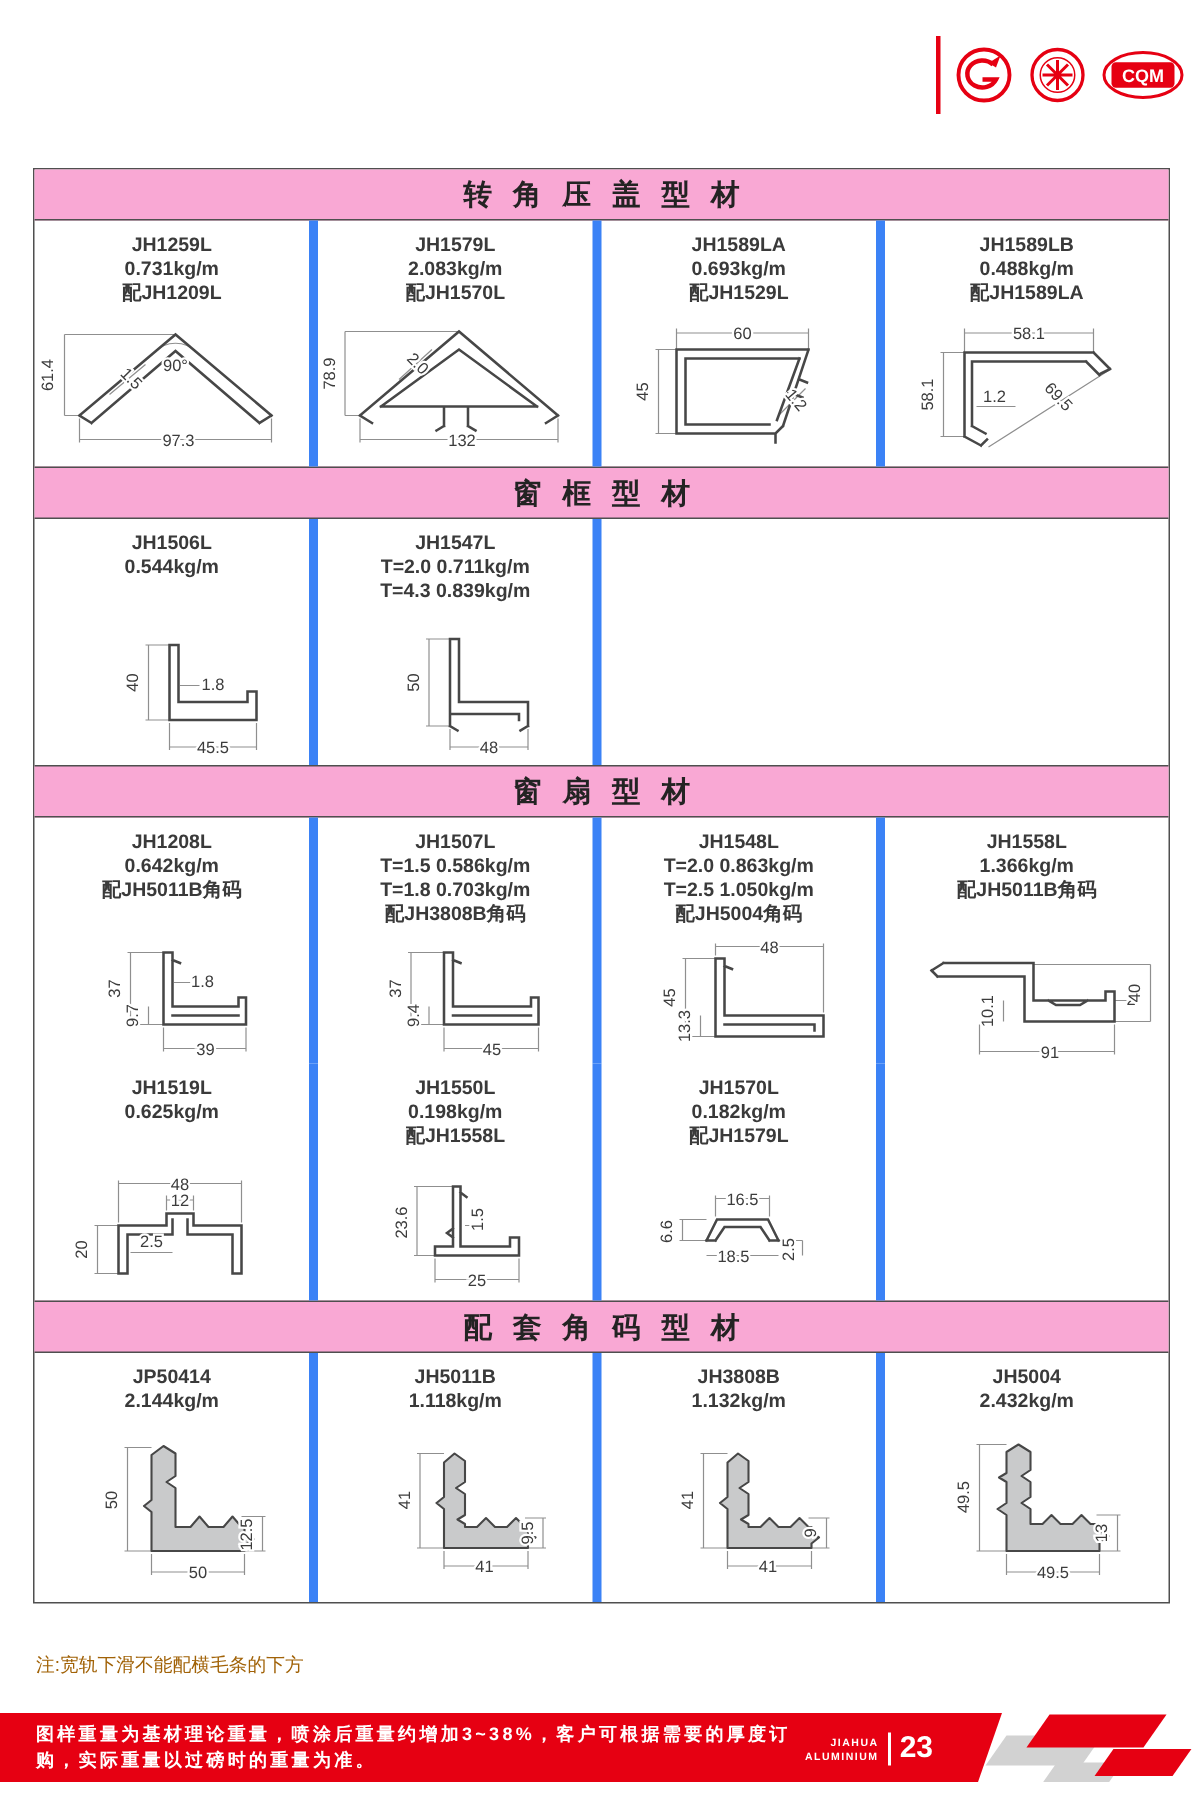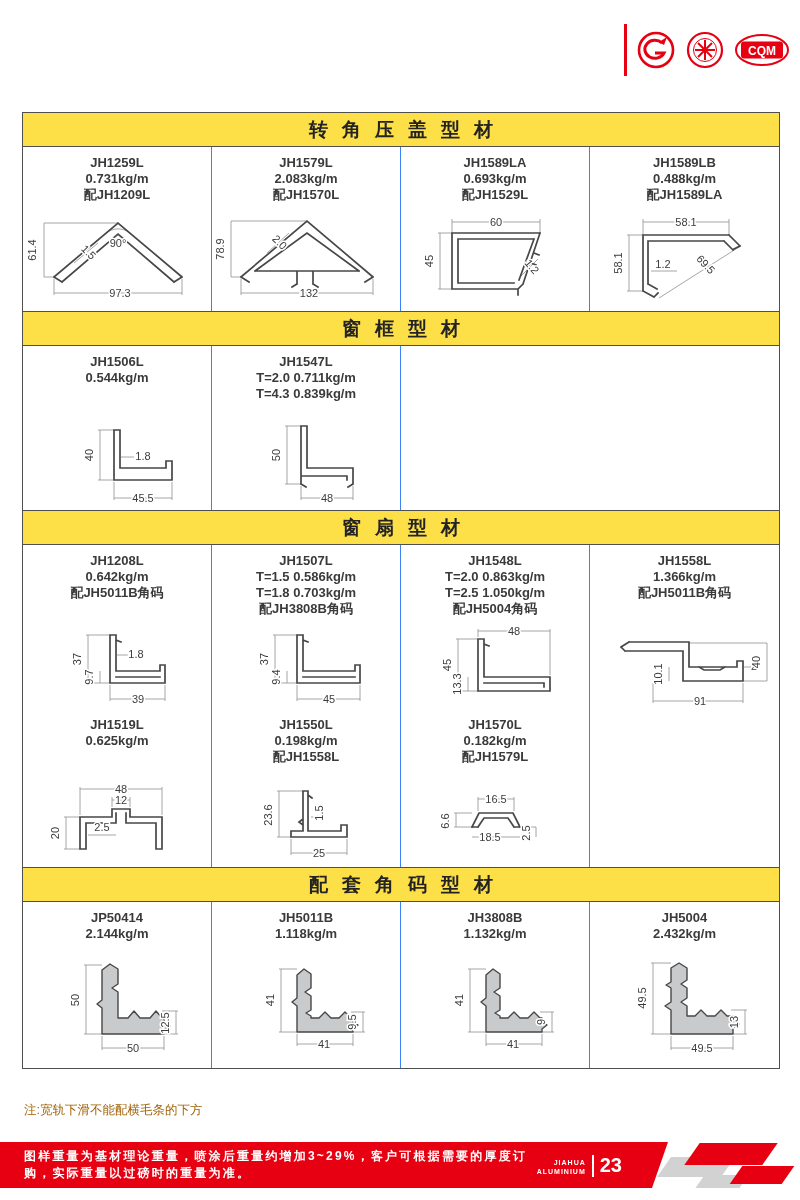--- a/index.html
+++ b/index.html
@@ -7,27 +7,27 @@
         font-family:"Liberation Sans",sans-serif;color:#3b3b3b;}
   
   .hdr{position:absolute;top:24px;left:0;right:10px;display:flex;justify-content:flex-end;
        align-items:center;gap:9px;}
   .titleblk{text-align:right;margin-right:4px;}
   .title{font-size:29px;font-weight:bold;color:#3b3b3b;letter-spacing:.5px;line-height:1.05;}
   .subtitle{font-size:13px;font-weight:bold;color:#4a4a4a;letter-spacing:1.6px;margin-top:2px;}
   .reddiv{width:3px;height:52px;background:#E60012;}
   
   .tbl{position:absolute;left:22px;top:112px;width:756px;border:1px solid #4f4f4f;}
-  .band{height:33px;background:#fde047;border-top:1px solid #4f4f4f;border-bottom:1px solid #4f4f4f;
+  .band{height:33px;background:#f9a8d4;border-top:1px solid #4f4f4f;border-bottom:1px solid #4f4f4f;
         display:flex;align-items:center;justify-content:center;}
   .band:first-child{border-top:none;}
   .band span{font-size:19px;font-weight:bold;color:#232323;letter-spacing:14px;padding-left:14px;}
   .body{display:grid;grid-template-columns:repeat(4,1fr);}
   .b1,.b2,.b3{height:164px}.b4{height:158px}.b5{height:166px}
-  .cell{border-right:1px solid #3b82f6;padding-top:8px;box-sizing:border-box;overflow:hidden;}
+  .cell{border-right:6px solid #3b82f6;padding-top:8px;box-sizing:border-box;overflow:hidden;}
   .cell:last-child{border-right:none;}
   .lbl{text-align:center;font-size:13px;font-weight:600;color:#3a3a3a;line-height:16px;}
   .l1{min-height:50px}.l2{min-height:56px}.l3{min-height:64px}.l4{min-height:56px}.l5{min-height:38px}
   .cell svg{display:block;margin:0 auto;}
   .pf{stroke:#474747;stroke-width:1.7;fill:none;stroke-linecap:square;stroke-linejoin:miter;}
   .dm{stroke:#8f8f8f;stroke-width:.8;fill:none;}
   .sl{fill:#c9cacb;stroke:#474747;stroke-width:1.4;stroke-linejoin:round;}
   .dt{font-family:"Liberation Sans",sans-serif;font-size:11px;fill:#3c3c3c;stroke:#fff;
       stroke-width:3px;paint-order:stroke;text-anchor:middle;}
   
@@ -356,21 +356,21 @@
           <text class="dt" x="111" y="104">49.5</text>
           <text class="dt" transform="rotate(-90 147,74)" x="147" y="74">13</text>
         </svg>
       </div>
     </div>
   </div>
 
   <div class="note">注:宽轨下滑不能配横毛条的下方</div>
 
   <div class="fband">
-    <div class="ftext">图样重量为基材理论重量，喷涂后重量约增加3~29%，客户可根据需要的厚度订购，实际重量以过磅时的重量为准。</div>
+    <div class="ftext">图样重量为基材理论重量，喷涂后重量约增加3~38%，客户可根据需要的厚度订购，实际重量以过磅时的重量为准。</div>
     <div class="brand">
       <div class="btxt">
         <div>JIAHUA</div>
         <div>ALUMINIUM</div>
       </div>
       <div class="bdiv"></div>
       <div class="pnum">23</div>
     </div>
   </div>
   <div class="sh gray" style="left:664px;top:1157px;width:64px;height:20px;"></div>

